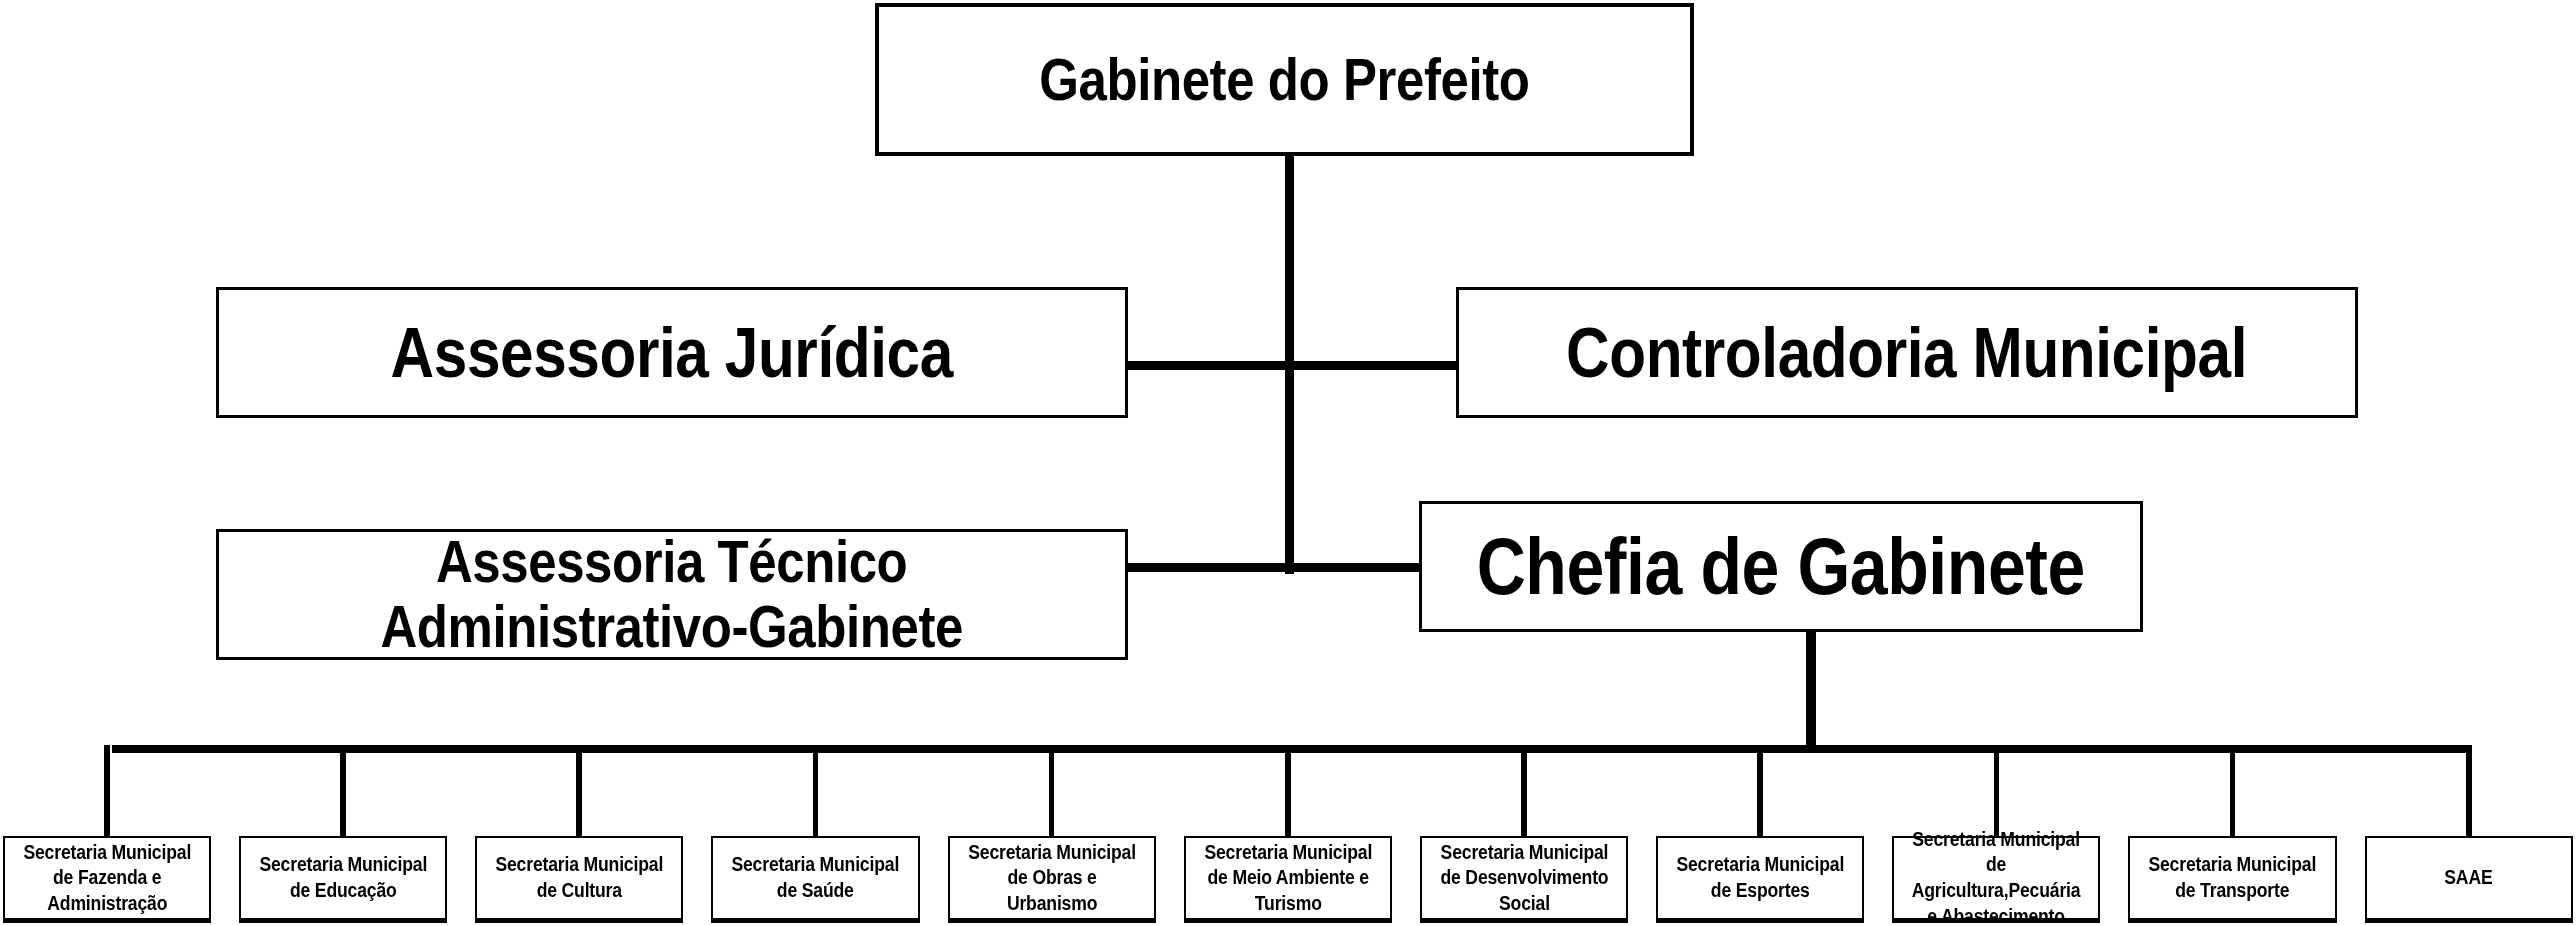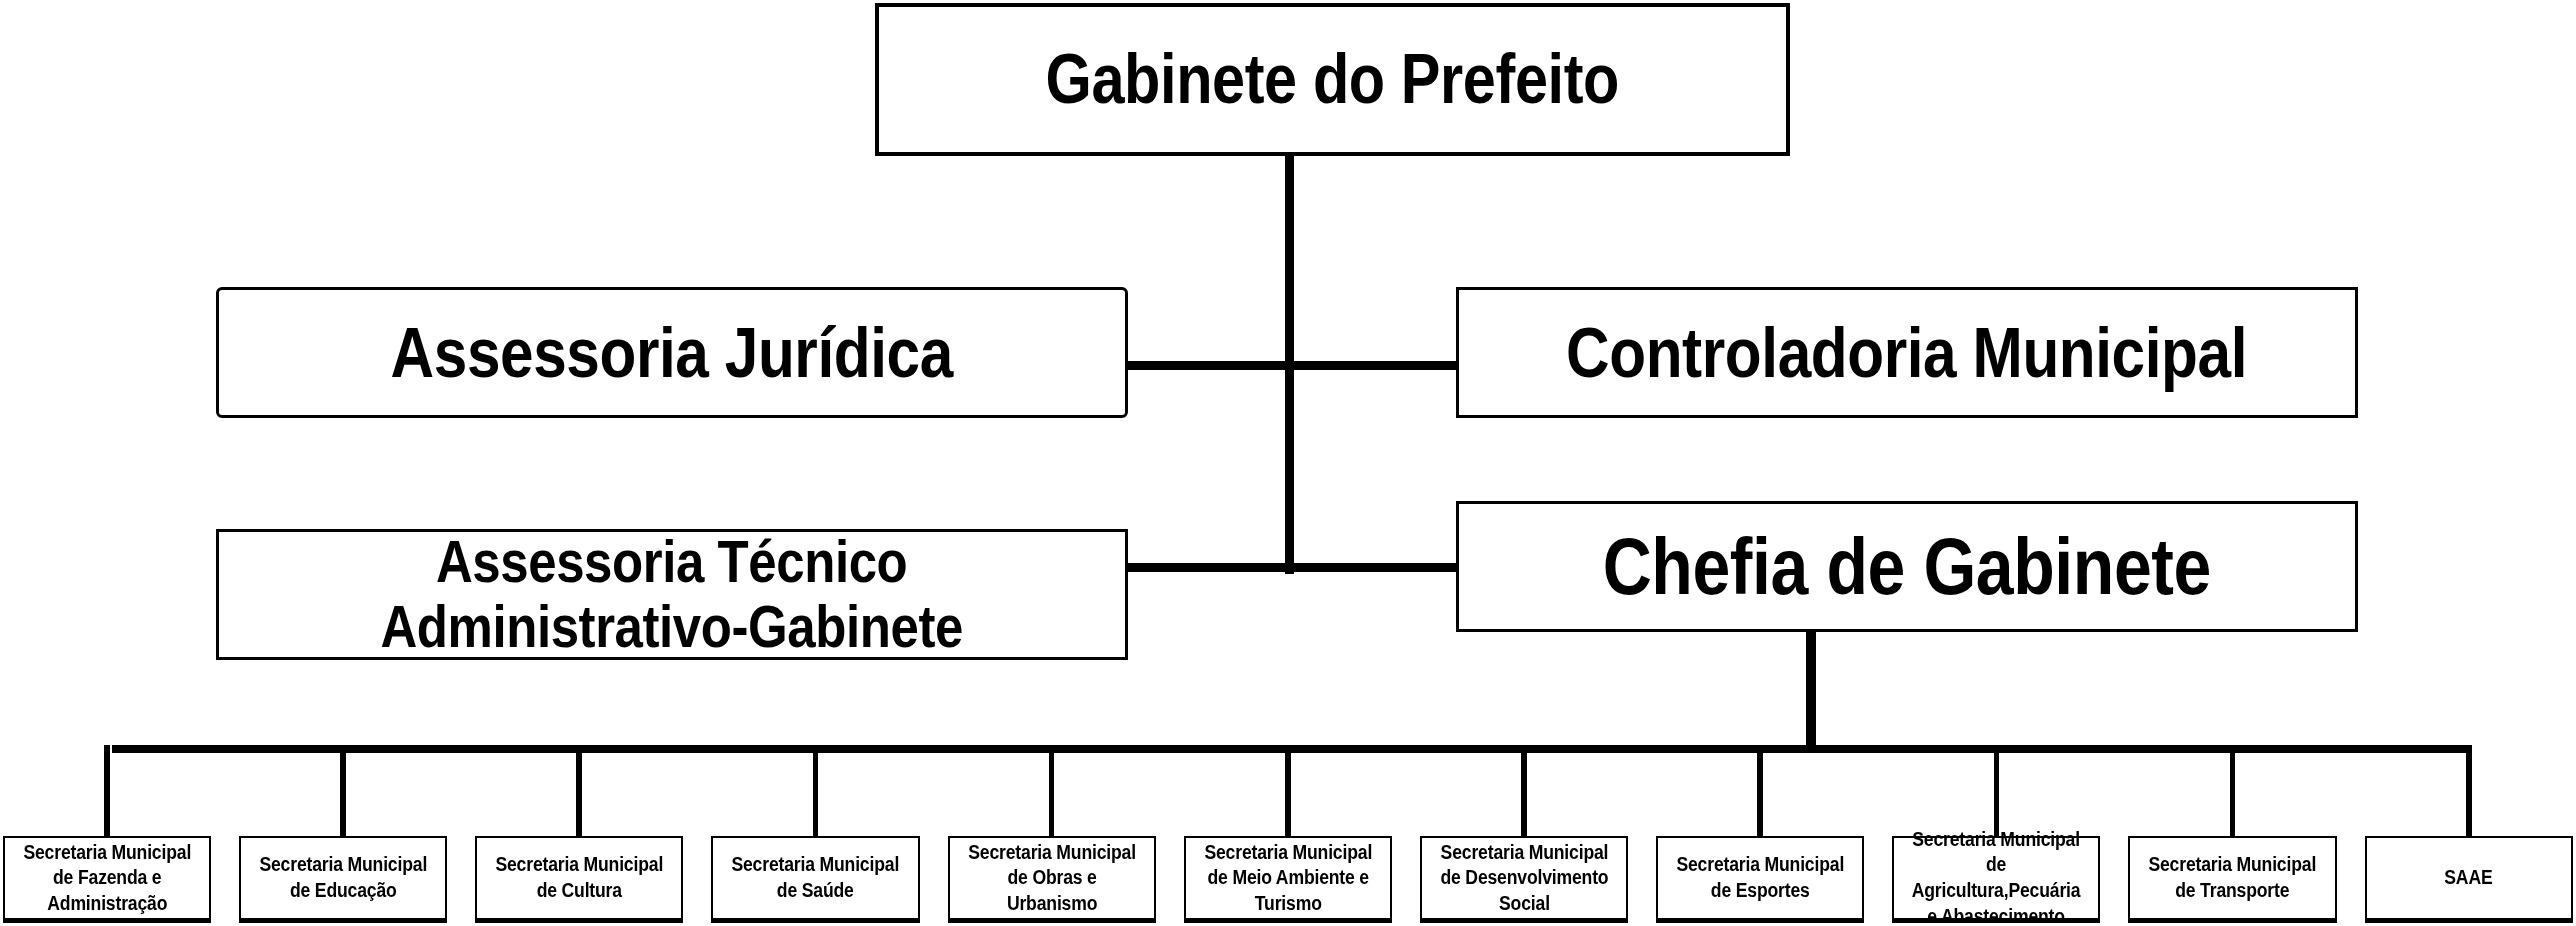--- a/index.html
+++ b/index.html
@@ -27,25 +27,25 @@
     text-align: center;
   }
   .box .txt {
     display: inline-block;
     transform: scaleX(0.85);
     white-space: pre-line;
     font-weight: bold;
     letter-spacing: -0.5px;
   }
 
-  .box-root   { left: 875px;  top: 2.8px;   width: 915px; height: 153px; border-width: 4.7px; font-size: 70px; justify-content: center; }
-  .box-aj     { left: 216px;  top: 287px; width: 912px; height: 131px; font-size: 71px; border-radius: 6px; }
+  .box-root   { left: 875px;  top: 2.8px;   width: 819px; height: 153px; border-width: 4.7px; font-size: 60px; justify-content: center; }
+  .box-aj     { left: 216px;  top: 287px; width: 912px; height: 131px; font-size: 71px; }
   .box-cm     { left: 1456px; top: 287px; width: 902px; height: 131px; font-size: 71px; }
   .box-at     { left: 216px;  top: 501px; width: 912px; height: 131px; font-size: 60px; line-height: 1.08; margin-top: 28px; }
-  .box-cg     { left: 1456px; top: 501px; width: 902px; height: 131px; font-size: 80px; }
+  .box-cg     { left: 1419px; top: 501px; width: 724px; height: 131px; font-size: 80px; }
 
   
   .ln-root-v   { left: 1285px; top: 154px; width: 9.3px;  height: 420px; }
   .ln-l2-h     { left: 1127px; top: 361px; width: 332px; height: 9.3px; }
   .ln-l3-h     { left: 1127px; top: 563px; width: 332px; height: 9.3px; }
   .ln-cg-drop  { left: 1806px; top: 629px; width: 10.3px;  height: 124px; }
   .ln-bus      { left: 112px;  top: 745px; width: 2355px; height: 8.4px; }
 
   
   .brow {

